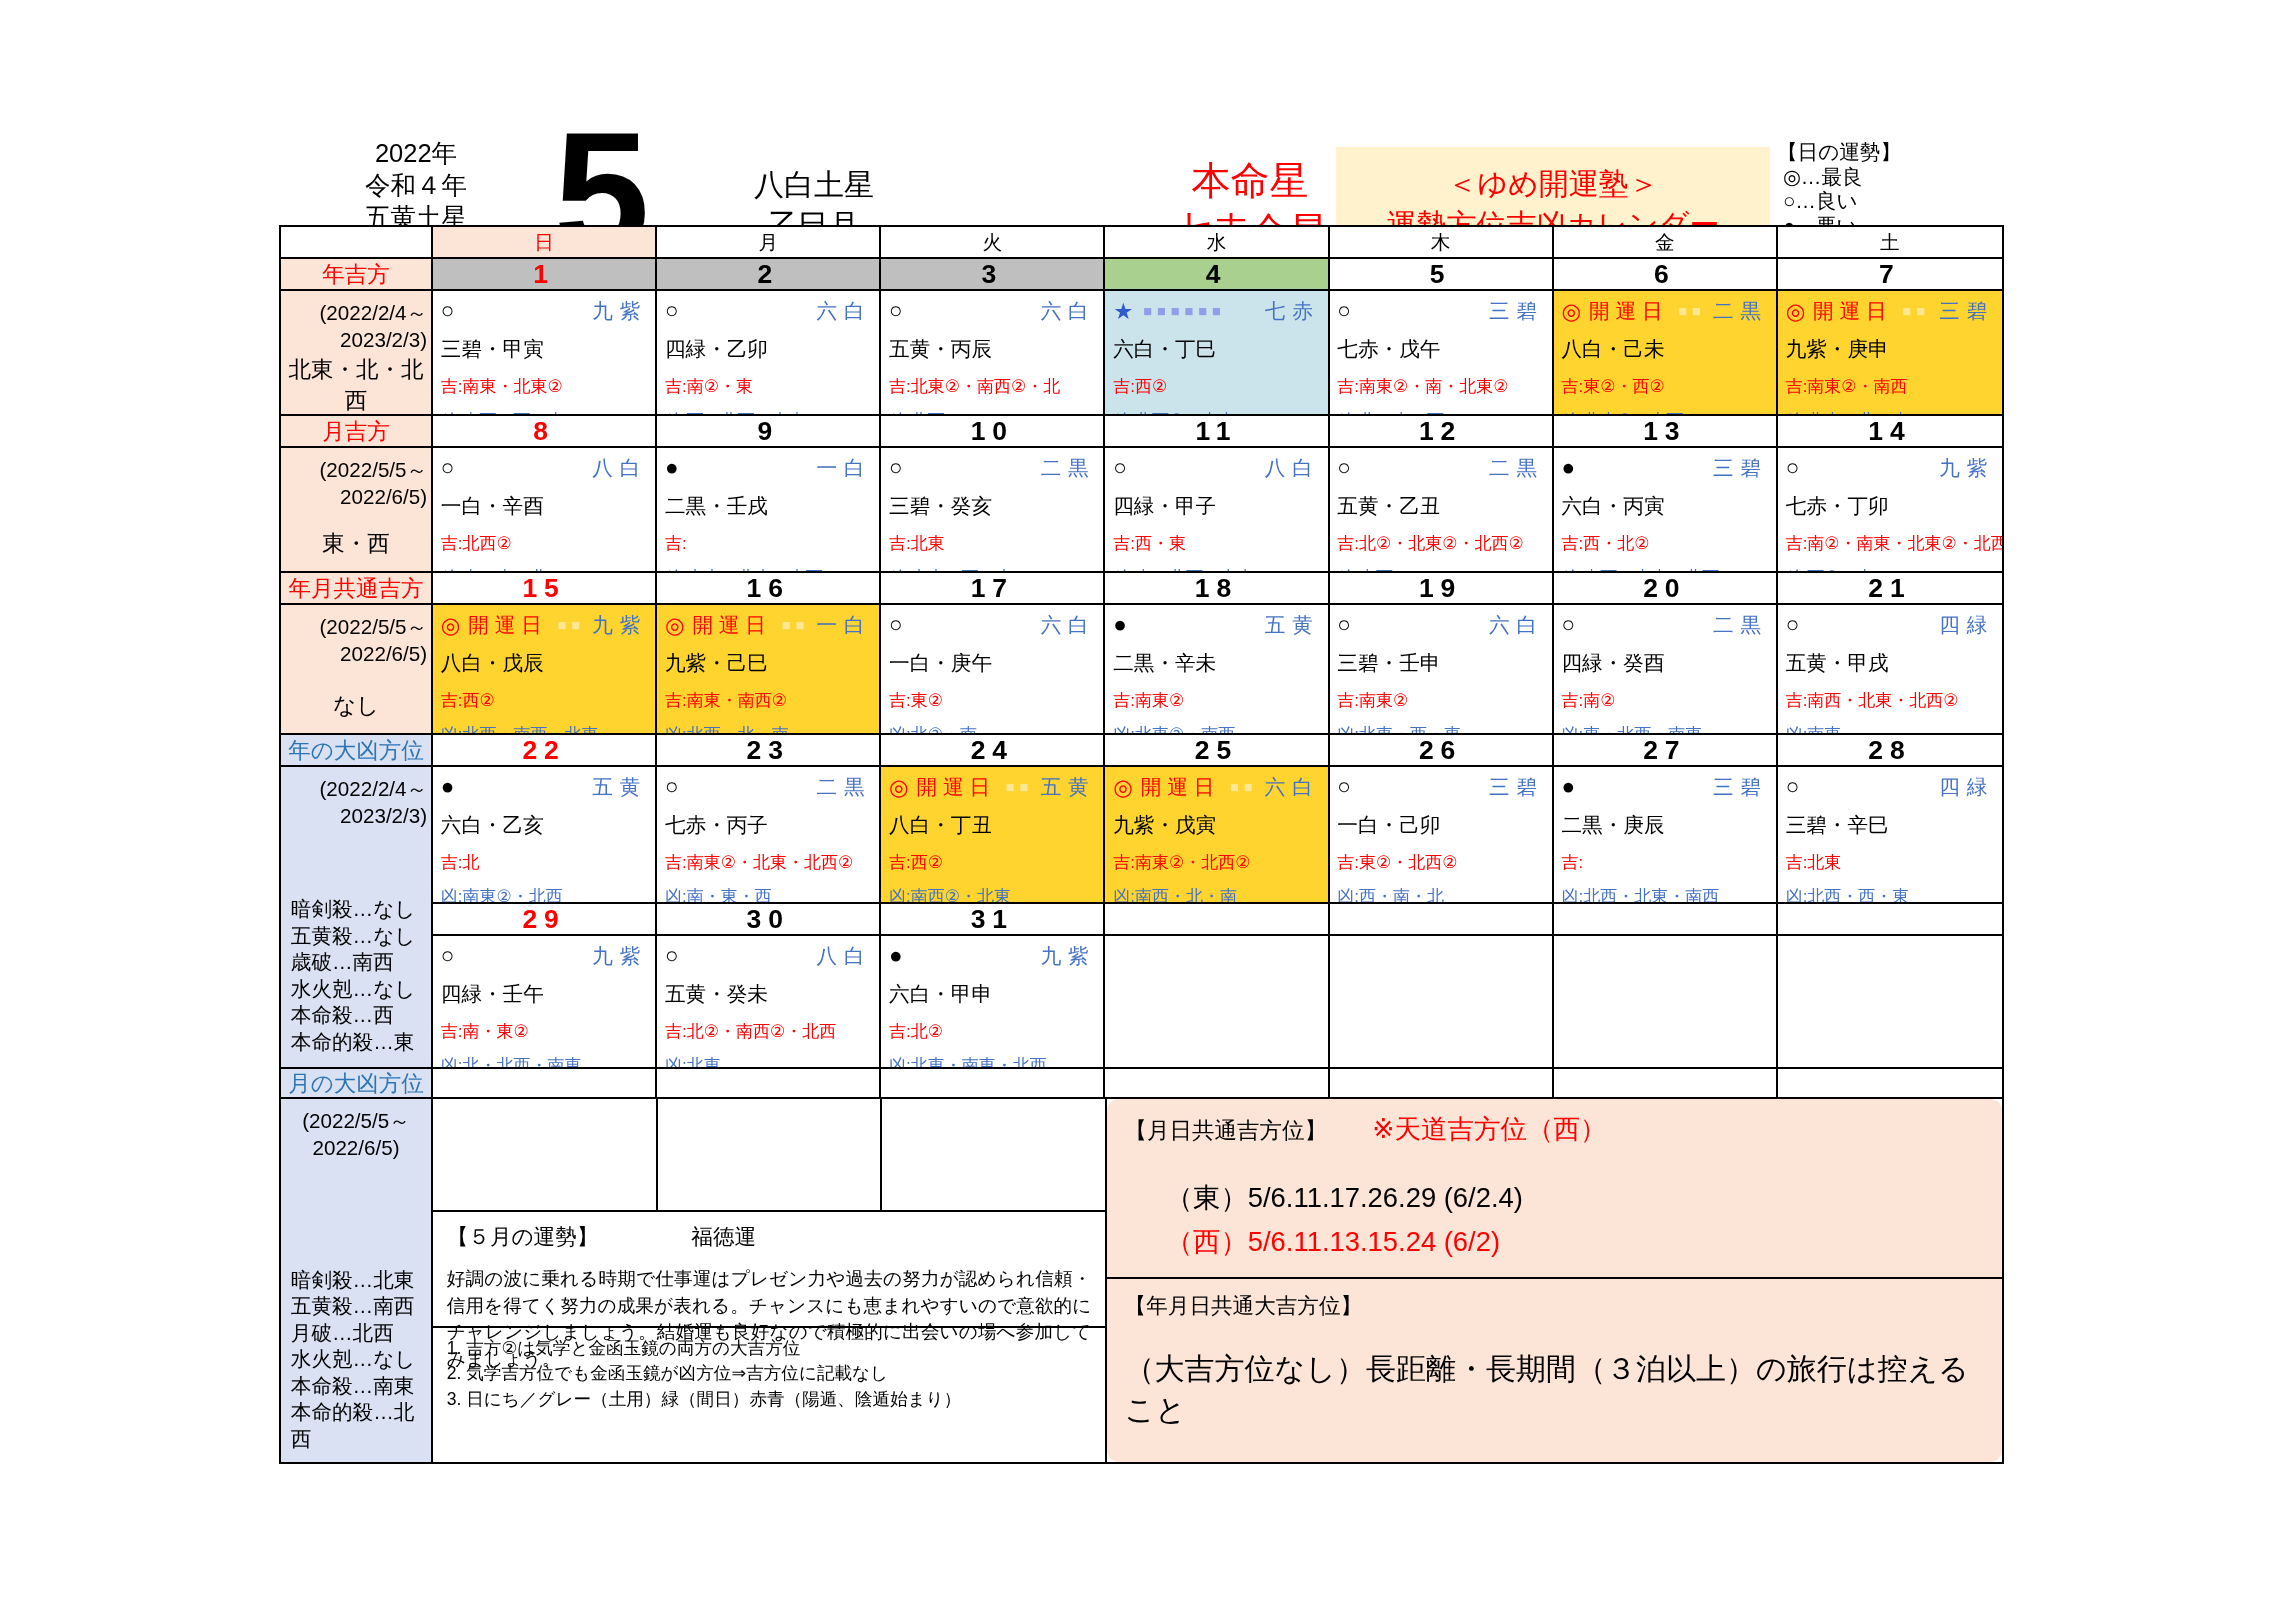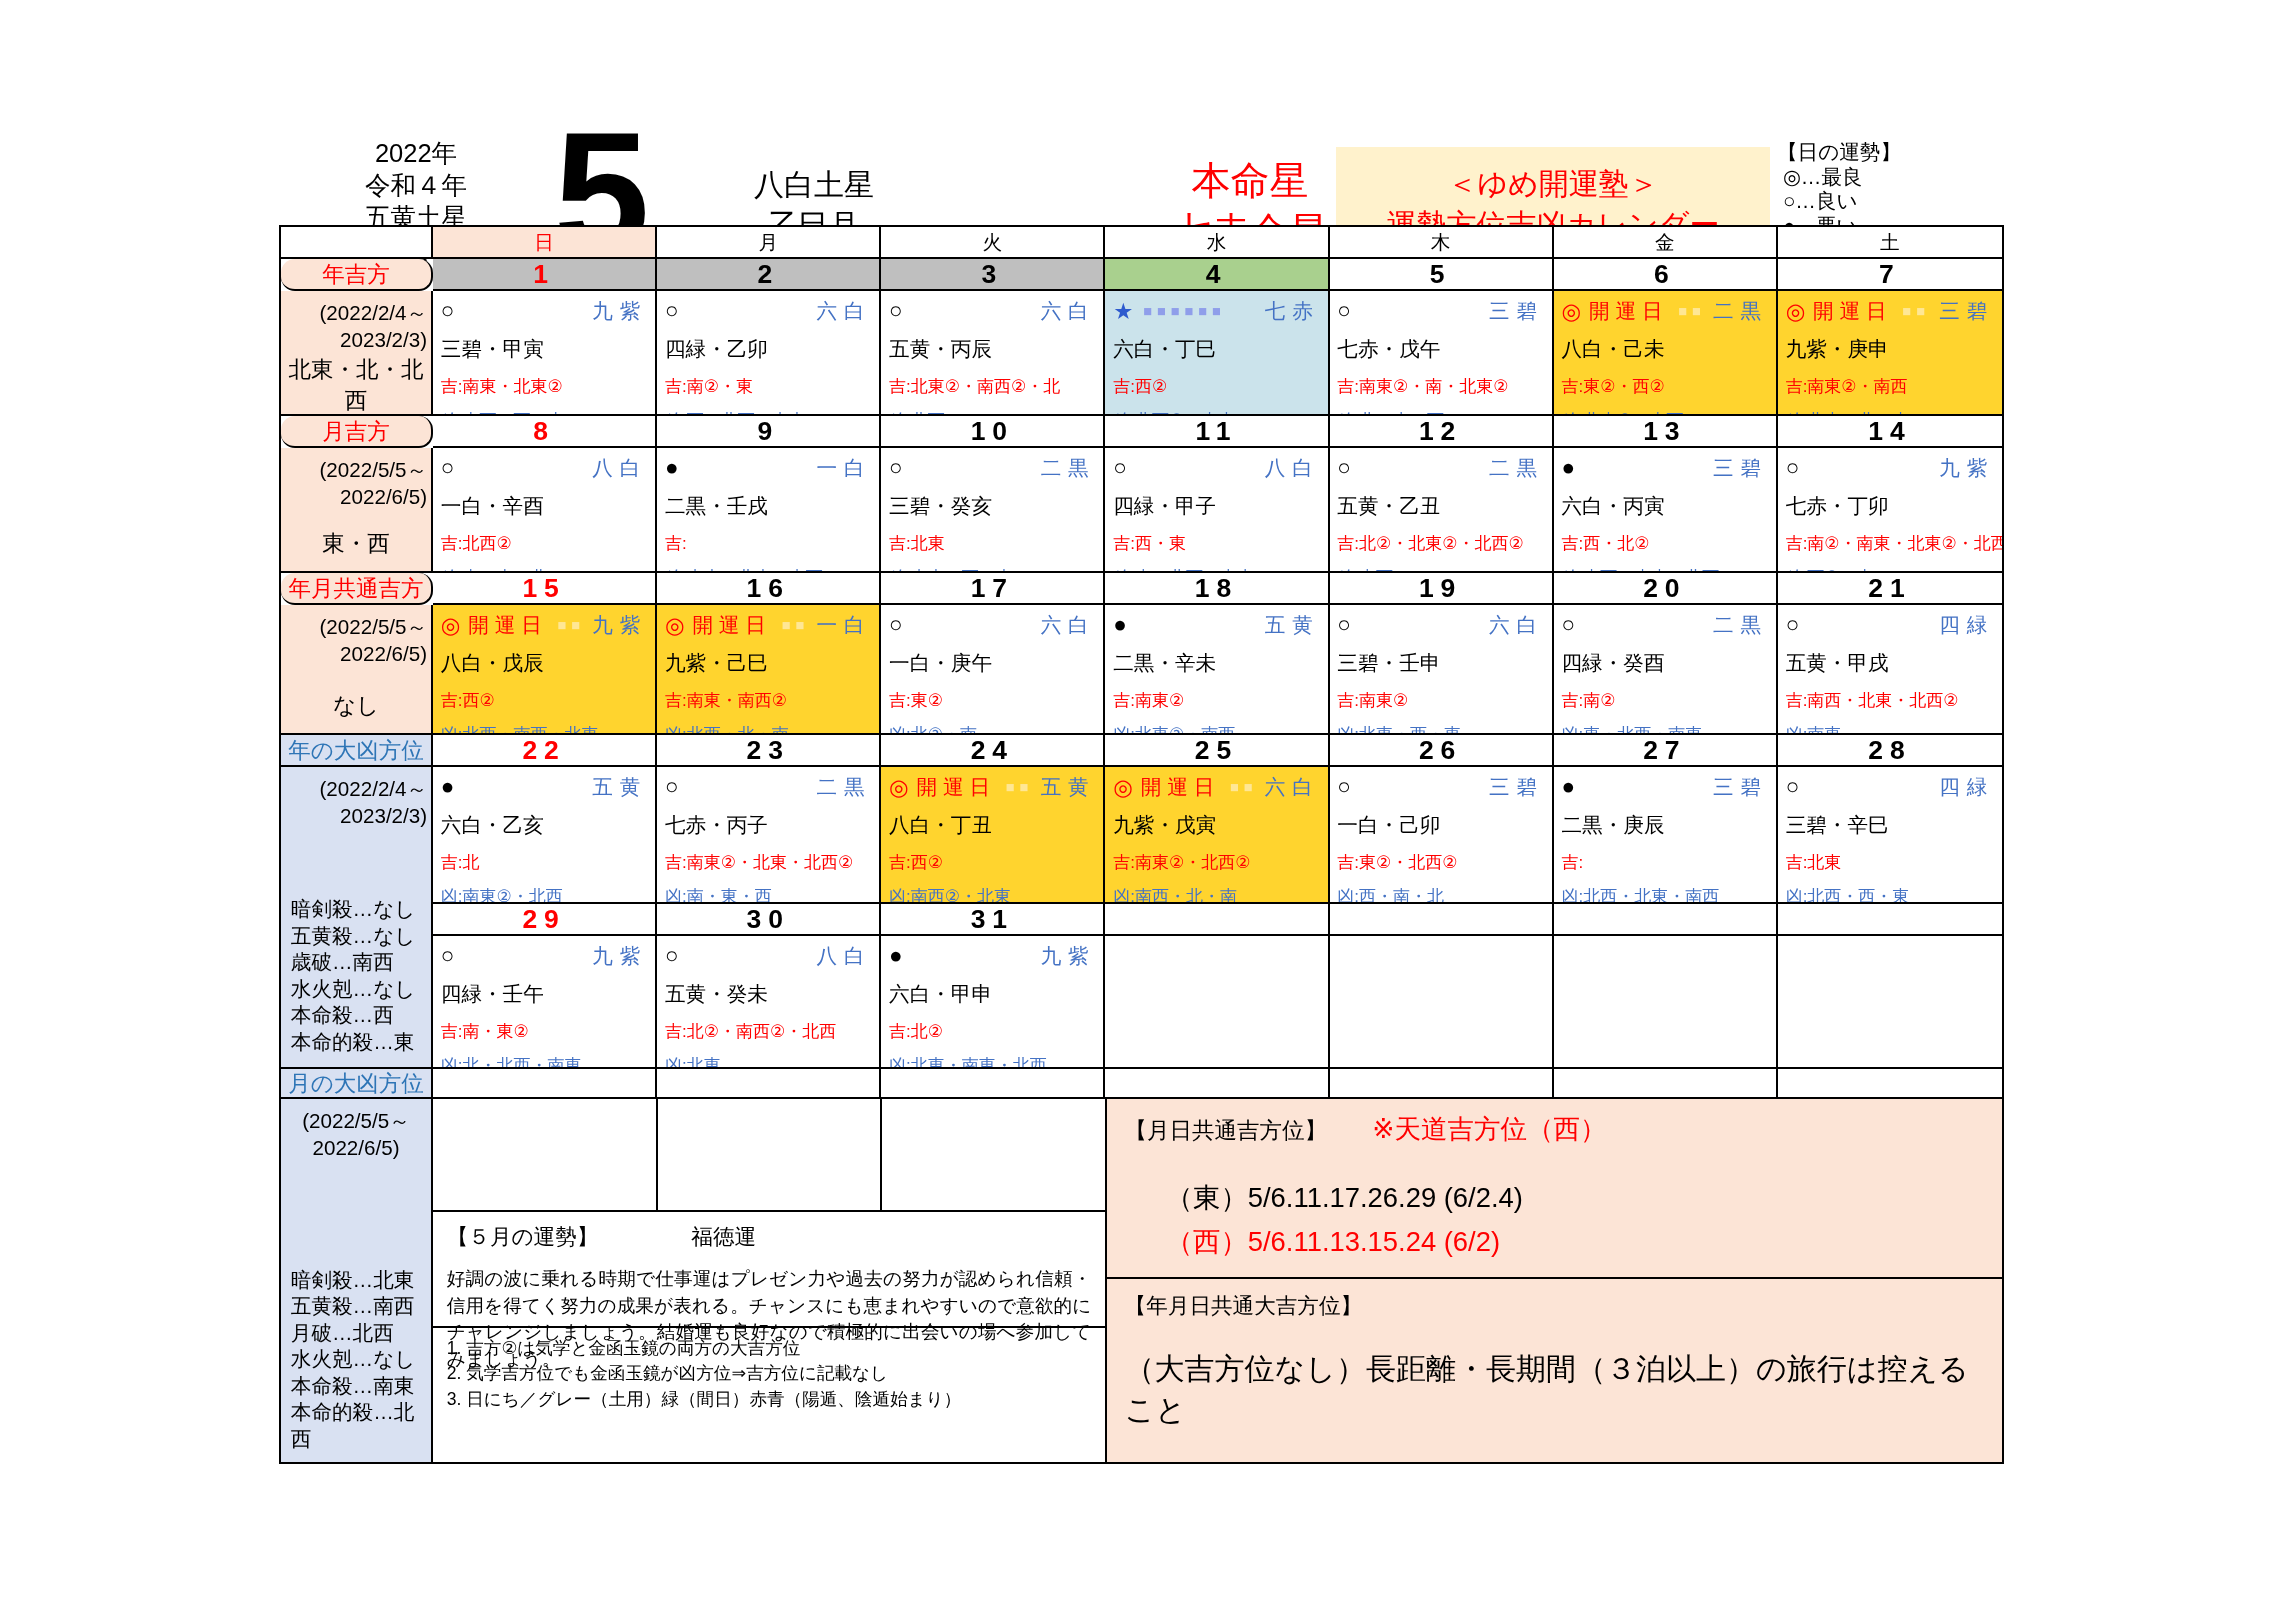--- a/index.html
+++ b/index.html
@@ -26,21 +26,21 @@
         overflow:hidden;background:#fff;}
   .cell.last{border-right:none;}
   .wd{display:flex;align-items:center;justify-content:center;font-size:19.6px;}
   .wd.sun{background:#FCE4D6;color:#f00;}
   .datecell{display:flex;align-items:center;justify-content:center;
             font-size:26.5px;font-weight:bold;letter-spacing:6.9px;}
   .datecell.red{color:#f00;}
   .datecell.gray{background:#BFBFBF;}
   .datecell.green{background:#A9D08E;}
   .rowlabel{display:flex;align-items:center;justify-content:center;font-size:22.5px;}
-  .rowlabel.pink{background:#FCE4D6;color:#f00;border-radius:14px;}
+  .rowlabel.pink{background:#FCE4D6;color:#f00;}
   .rowlabel.blue{background:#D9E1F2;color:#2E75B6;}
   .sidebar{display:flex;flex-direction:column;padding:7.8px 3.9px 11.8px 3.9px;font-size:20.6px;}
   .sidebar.pink{background:#FCE4D6;}
   .sidebar.blue{background:#D9E1F2;}
   .sidebar .range{text-align:right;line-height:27.4px;}
   .sidebar .snotes{margin-top:auto;}
   .sidebar.pink .snotes{text-align:center;font-size:22.5px;}
   .sidebar.blue .snotes{text-align:left;padding-left:5.9px;font-size:20.6px;line-height:26.5px;}
   .day{padding:5.9px 7.8px;font-size:20.6px;}
   .day.yellow{background:#FFD42E;}
@@ -66,21 +66,21 @@
   .bmid{width:674px;flex:none;border-right:2px solid #000;box-sizing:border-box;
         display:flex;flex-direction:column;}
   .bempty{height:113px;flex:none;display:flex;border-bottom:2px solid #000;box-sizing:border-box;}
   .bempty .ec{flex:1;border-right:2px solid #000;box-sizing:border-box;}
   .bempty .ec:last-child{border-right:none;}
   .bfortune{height:116px;flex:none;border-bottom:2px solid #000;box-sizing:border-box;padding:9.8px 13.7px;}
   .bfortune .t{display:flex;font-size:21.6px;}
   .bfortune .sub{margin-left:93px;}
   .bfortune .body{margin-top:15.7px;font-size:18.6px;line-height:26.5px;text-align:justify;}
   .bnotes{flex:1;padding:7.8px 13.7px;font-size:17.6px;line-height:25.5px;}
-  .bright{flex:1;display:flex;flex-direction:column;background:#FCE4D6;}
+  .bright{flex:1;display:flex;flex-direction:column;background:#FCE4D6;border-radius:12px;}
   .bbox1{height:180px;flex:none;border-bottom:2px solid #000;box-sizing:border-box;padding:11.8px 17.6px;}
   .bbox1 .t{font-size:22.5px;}
   .bbox1 .rednote{color:#f00;font-size:26.5px;margin-left:39px;}
   .bbox1 .east{margin-top:33px;font-size:27.4px;padding-left:41px;}
   .bbox1 .west{margin-top:7.8px;font-size:27.4px;padding-left:41px;color:#f00;}
   .bbox2{flex:1;padding:11.8px 17.6px;}
   .bbox2 .t{font-size:21.6px;}
   .bbox2 .big{margin-top:29px;font-size:30px;}
 </style>
 </head>

